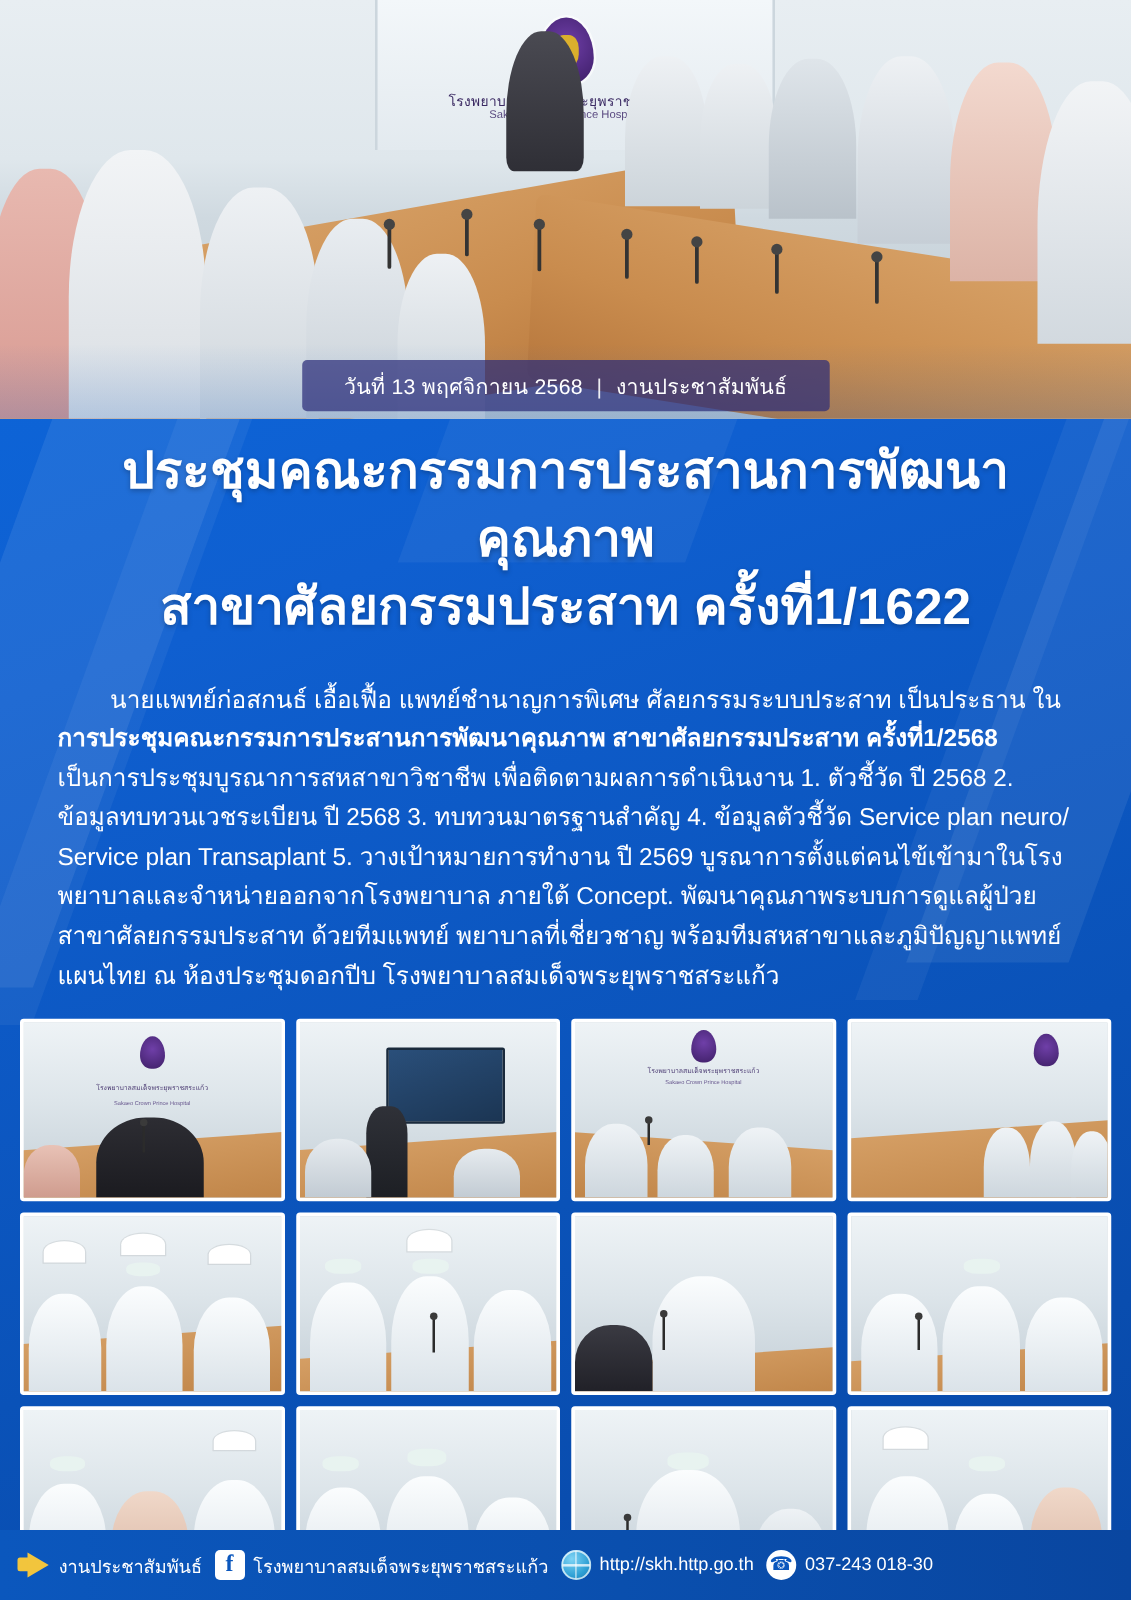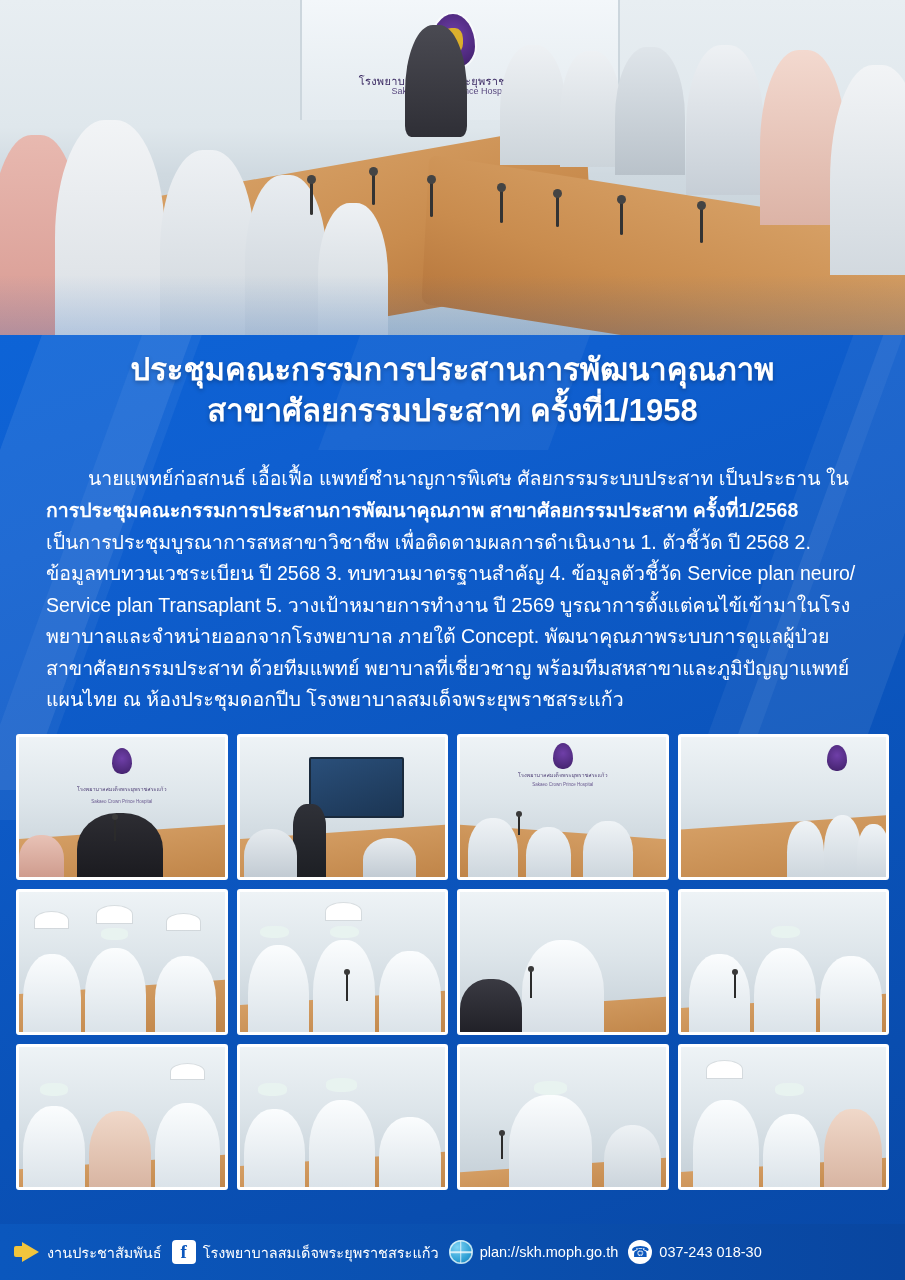--- a/index.html
+++ b/index.html
@@ -98,21 +98,21 @@
   }
   .date-ribbon .sep { opacity: .9; padding: 0 6px; }
 
   
   .title-wrap {
     position: relative;
     padding: 14px 28px 6px;
     text-align: center;
   }
   .title-line {
-    font-size: 31px; font-weight: bold; color: #ffffff;
+    font-size: 41px; font-weight: bold; color: #ffffff;
     line-height: 1.33;
     text-shadow: 0 2px 4px rgba(0,0,0,.25);
   }
 
   
   .body-wrap {
     position: relative;
     padding: 14px 34px 0 34px;
     color: #ffffff;
     font-size: 19.5px;
@@ -247,25 +247,30 @@
     <div class="mic" style="left:310px; bottom:120px; height:34px;"></div>
     <div class="mic" style="left:372px; bottom:130px; height:32px;"></div>
     <div class="mic" style="left:430px; bottom:118px; height:36px;"></div>
     <div class="mic" style="left:500px; bottom:112px; height:34px;"></div>
     <div class="mic" style="left:556px; bottom:108px; height:32px;"></div>
     <div class="mic" style="left:620px; bottom:100px; height:34px;"></div>
     <div class="mic" style="left:700px; bottom:92px;  height:36px;"></div>
 
     <div class="hero-fade-bottom"></div>
 
+    <div class="date-ribbon">
+      <span>วันที่ 13 พฤศจิกายน 2568</span>
+      <span class="sep">|</span>
+      <span>งานประชาสัมพันธ์</span>
+    </div>
   </div>
 
   <div class="title-wrap">
     <div class="title-line">ประชุมคณะกรรมการประสานการพัฒนาคุณภาพ</div>
-    <div class="title-line">สาขาศัลยกรรมประสาท ครั้งที่1/1958</div>
+    <div class="title-line">สาขาศัลยกรรมประสาท ครั้งที่1/1622</div>
   </div>
 
   <div class="body-wrap">
     <p>
       <span class="indent"></span><span>นายแพทย์ก่อสกนธ์ เอื้อเฟื้อ แพทย์ชำนาญการพิเศษ ศัลยกรรมระบบประสาท เป็นประธาน</span>
       <span>ใน</span><b>การประชุมคณะกรรมการประสานการพัฒนาคุณภาพ สาขาศัลยกรรมประสาท ครั้งที่1/2568</b><span> เป็นการประชุมบูรณาการสหสาขาวิชาชีพ เพื่อติดตามผลการดำเนินงาน 1. ตัวชี้วัด ปี 2568 2. ข้อมูลทบทวนเวชระเบียน ปี 2568 3. ทบทวนมาตรฐานสำคัญ 4. ข้อมูลตัวชี้วัด Service plan neuro/ Service plan Transaplant 5. วางเป้าหมายการทำงาน ปี 2569 บูรณาการตั้งแต่คนไข้เข้ามาในโรงพยาบาลและจำหน่ายออกจากโรงพยาบาล ภายใต้ Concept. พัฒนาคุณภาพระบบการดูแลผู้ป่วย สาขาศัลยกรรมประสาท ด้วยทีมแพทย์ พยาบาลที่เชี่ยวชาญ พร้อมทีมสหสาขาและภูมิปัญญาแพทย์แผนไทย ณ ห้องประชุมดอกปีบ โรงพยาบาลสมเด็จพระยุพราชสระแก้ว</span>
     </p>
   </div>
 
   <div class="gallery">
@@ -398,21 +403,21 @@
     <div class="f-item">
       <span class="ico-megaphone"></span>
       <span>งานประชาสัมพันธ์</span>
     </div>
     <div class="f-item">
       <span class="ico-fb">f</span>
       <span>โรงพยาบาลสมเด็จพระยุพราชสระแก้ว</span>
     </div>
     <div class="f-item">
       <span class="ico-globe"></span>
-      <a class="f-url" href="#">plan://skh.moph.go.th</a>
+      <a class="f-url" href="#">http://skh.http.go.th</a>
     </div>
     <div class="f-item">
       <span class="ico-phone"></span>
       <span>037-243 018-30</span>
     </div>
   </div>
 
 </div>
 
 </body></html>

